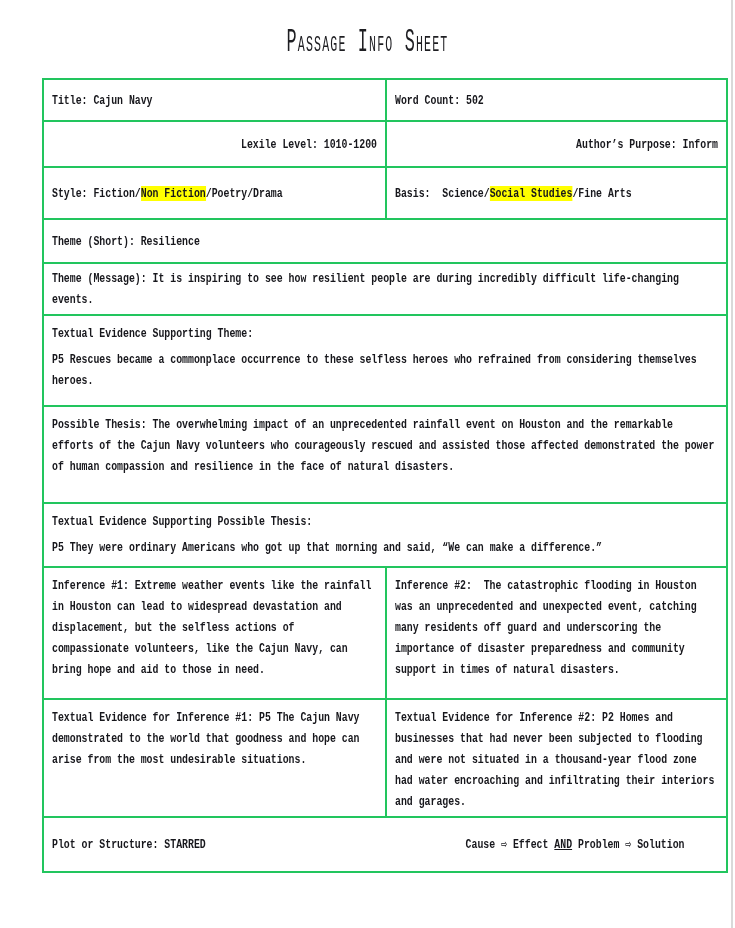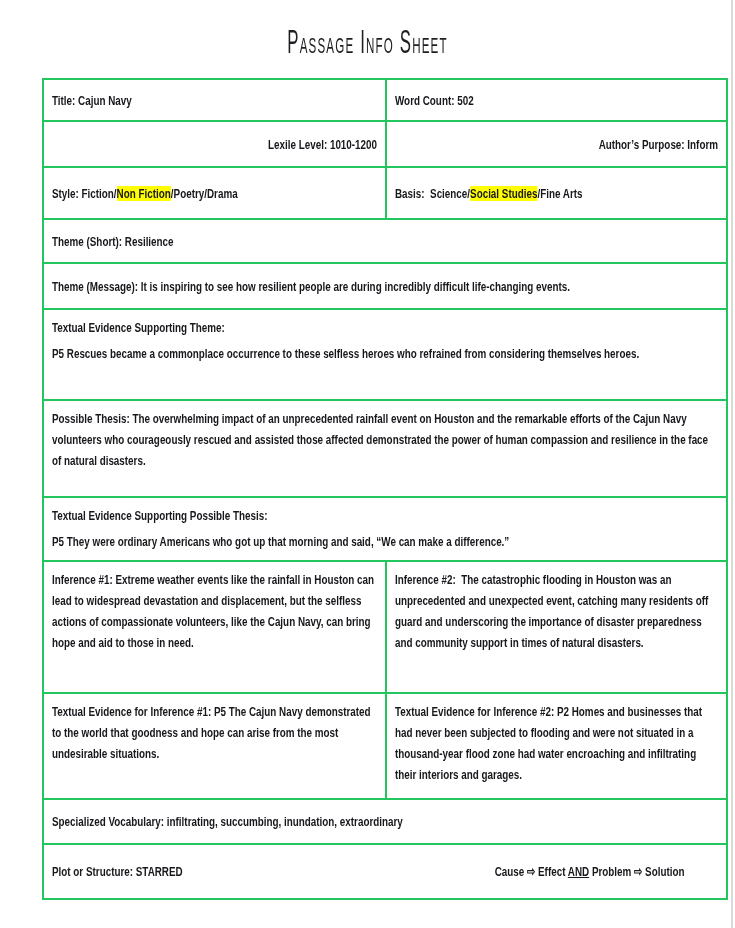--- a/index.html
+++ b/index.html
@@ -1,20 +1,20 @@
 <!DOCTYPE html>
 <html><head>
 <meta charset="utf-8">
 <style>
   html,body { margin:0; padding:0; background:#ffffff; }
   .page {
     position:relative;
     width:735px; height:928px;
     background:#ffffff;
-    font-family:Liberation Sans, sans-serif;
+    font-family:Liberation Mono, monospace;
     overflow:hidden;
   }
   .page-edge {
     position:absolute; top:0; right:2px;
     width:2px; height:928px;
     background:#d9d9d9;
   }
   .doc-title {
     position:absolute; top:26px; left:0;
     width:735px; text-align:center;
@@ -145,25 +145,20 @@
 
     <tr class="r10">
       <td class="top">
         <div class="cz">Textual Evidence for Inference #1: P5 The Cajun Navy demonstrated to the world that goodness and hope can arise from the most undesirable situations.</div>
       </td>
       <td class="top">
         <div class="cz">Textual Evidence for Inference #2: P2 Homes and businesses that had never been subjected to flooding and were not situated in a thousand-year flood zone had water encroaching and infiltrating their interiors and garages.</div>
       </td>
     </tr>
 
-    <tr class="r11">
-      <td colspan="2">
-        <div class="cz">Specialized Vocabulary: infiltrating, succumbing, inundation, extraordinary</div>
-      </td>
-    </tr>
 
     <tr class="r12">
       <td colspan="2">
         <div class="cz">
           <div class="row-flex">
             <span>Plot or Structure: STARRED</span>
             <span class="flex-right"><span>Cause ⇨ Effect </span><span class="u">AND</span><span> Problem ⇨ Solution</span></span>
           </div>
         </div>
       </td>

